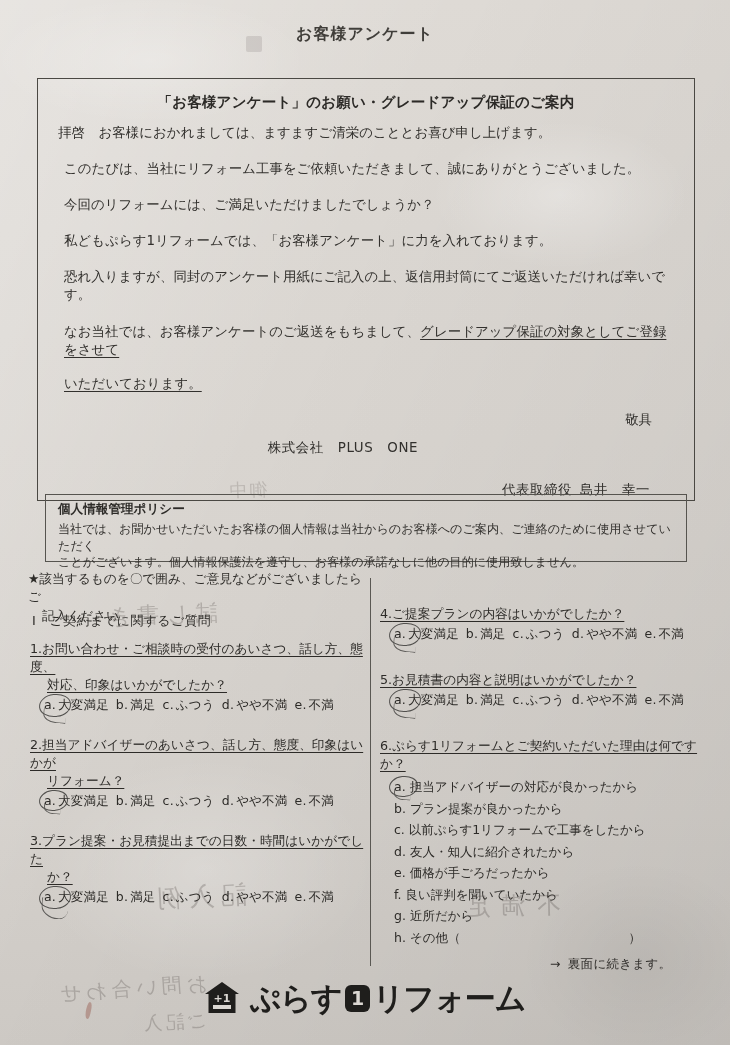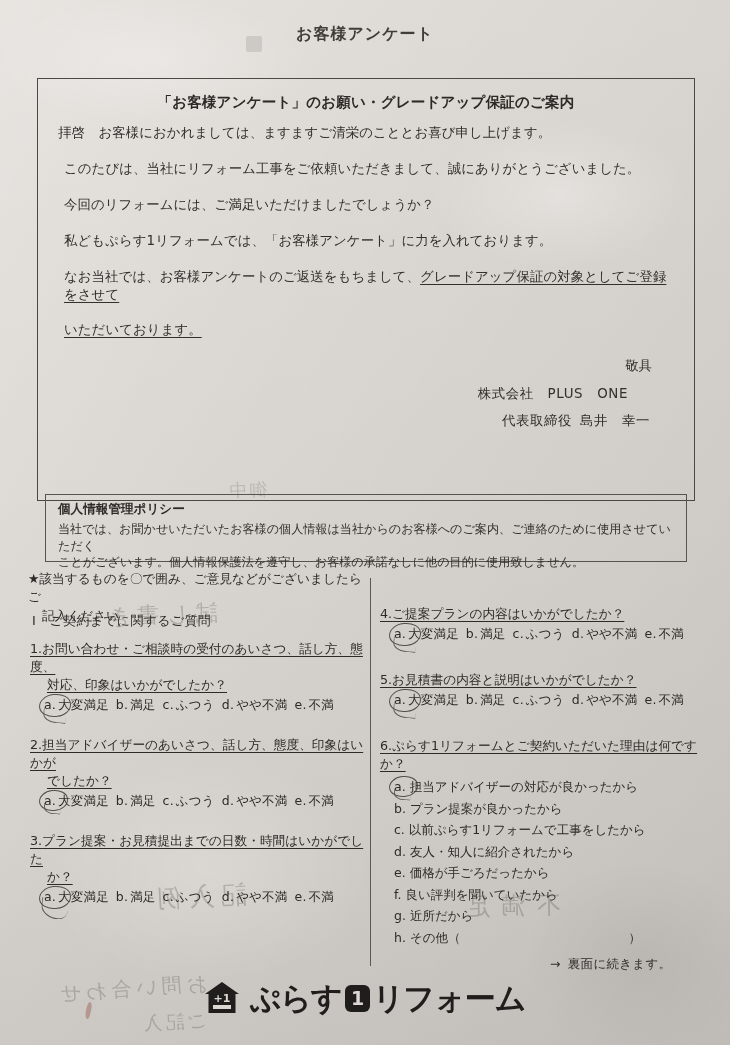--- a/index.html
+++ b/index.html
@@ -72,21 +72,21 @@
   }
   .para.first { margin-left: 0; }
   .para.ind { margin-left: 6px; }
   .para .u { text-decoration: underline; text-underline-offset: 3px; }
   .sign {
     margin-top: 2px;
     font-size: 13.4px;
     color: #32302d;
   }
   .sign .keigu { text-align: right; padding-right: 22px; margin-bottom: 10px; }
-  .sign .company { text-align: right; padding-right: 46px; letter-spacing: 0.6px; margin-bottom: 9px; }
+  .sign .company { text-align: center; padding-right: 46px; letter-spacing: 0.6px; margin-bottom: 24px; }
   .sign .ceo { text-align: right; padding-right: 24px; letter-spacing: 0.6px; }
   .sign .ceo .name { display: inline-block; margin-left: 8px; }
 
   
   .privacy-box {
     position: absolute;
     left: 45px; top: 494px;
     width: 642px; height: 68px;
     border: 1.3px solid #56544f;
     box-sizing: border-box;
@@ -288,20 +288,21 @@
 
   <div class="letter-box">
     <div class="letter-heading">「お客様アンケート」のお願い・グレードアップ保証のご案内</div>
 
     <div class="para first">拝啓　お客様におかれましては、ますますご清栄のこととお喜び申し上げます。</div>
     <div class="para ind">このたびは、当社にリフォーム工事をご依頼いただきまして、誠にありがとうございました。</div>
     <div class="para ind">今回のリフォームには、ご満足いただけましたでしょうか？</div>
     <div class="para ind">私どもぷらす1リフォームでは、「お客様アンケート」に力を入れております。</div>
 
 
+    <div class="para ind">恐れ入りますが、同封のアンケート用紙にご記入の上、返信用封筒にてご返送いただければ幸いです。</div>
 
     <div class="para ind">
       <div><span>なお当社では、お客様アンケートのご返送をもちまして、</span><span class="u">グレードアップ保証の対象としてご登録をさせて</span></div>
       <div style="margin-top:16px"><span class="u">いただいております。</span></div>
     </div>
 
     <div class="sign">
       <div class="keigu">敬具</div>
       <div class="company">株式会社　PLUS　ONE</div>
       <div class="ceo"><span>代表取締役</span><span class="name">島井　幸一</span></div>
@@ -331,21 +332,21 @@
       </div>
       <div class="opts">
         <div class="circle-a"></div>
         <span class="opt"><span class="k">a.</span><span>大変満足</span></span><span class="opt"><span class="k">b.</span><span>満足</span></span><span class="opt"><span class="k">c.</span><span>ふつう</span></span><span class="opt"><span class="k">d.</span><span>やや不満</span></span><span class="opt"><span class="k">e.</span><span>不満</span></span>
       </div>
     </div>
 
     <div class="q" style="margin-top:22px">
       <div class="q-text">
         <span class="ul">2.</span><span class="ul">担当アドバイザーのあいさつ、話し方、態度、印象はいかが</span>
-        <div class="q-line2"><span class="ul">でしたか？</span></div>
+        <div class="q-line2"><span class="ul">リフォーム？</span></div>
       </div>
       <div class="opts">
         <div class="circle-a tight"></div>
         <span class="opt"><span class="k">a.</span><span>大変満足</span></span><span class="opt"><span class="k">b.</span><span>満足</span></span><span class="opt"><span class="k">c.</span><span>ふつう</span></span><span class="opt"><span class="k">d.</span><span>やや不満</span></span><span class="opt"><span class="k">e.</span><span>不満</span></span>
       </div>
     </div>
 
     <div class="q" style="margin-top:22px">
       <div class="q-text">
         <span class="ul">3.</span><span class="ul">プラン提案・お見積提出までの日数・時間はいかがでした</span>

